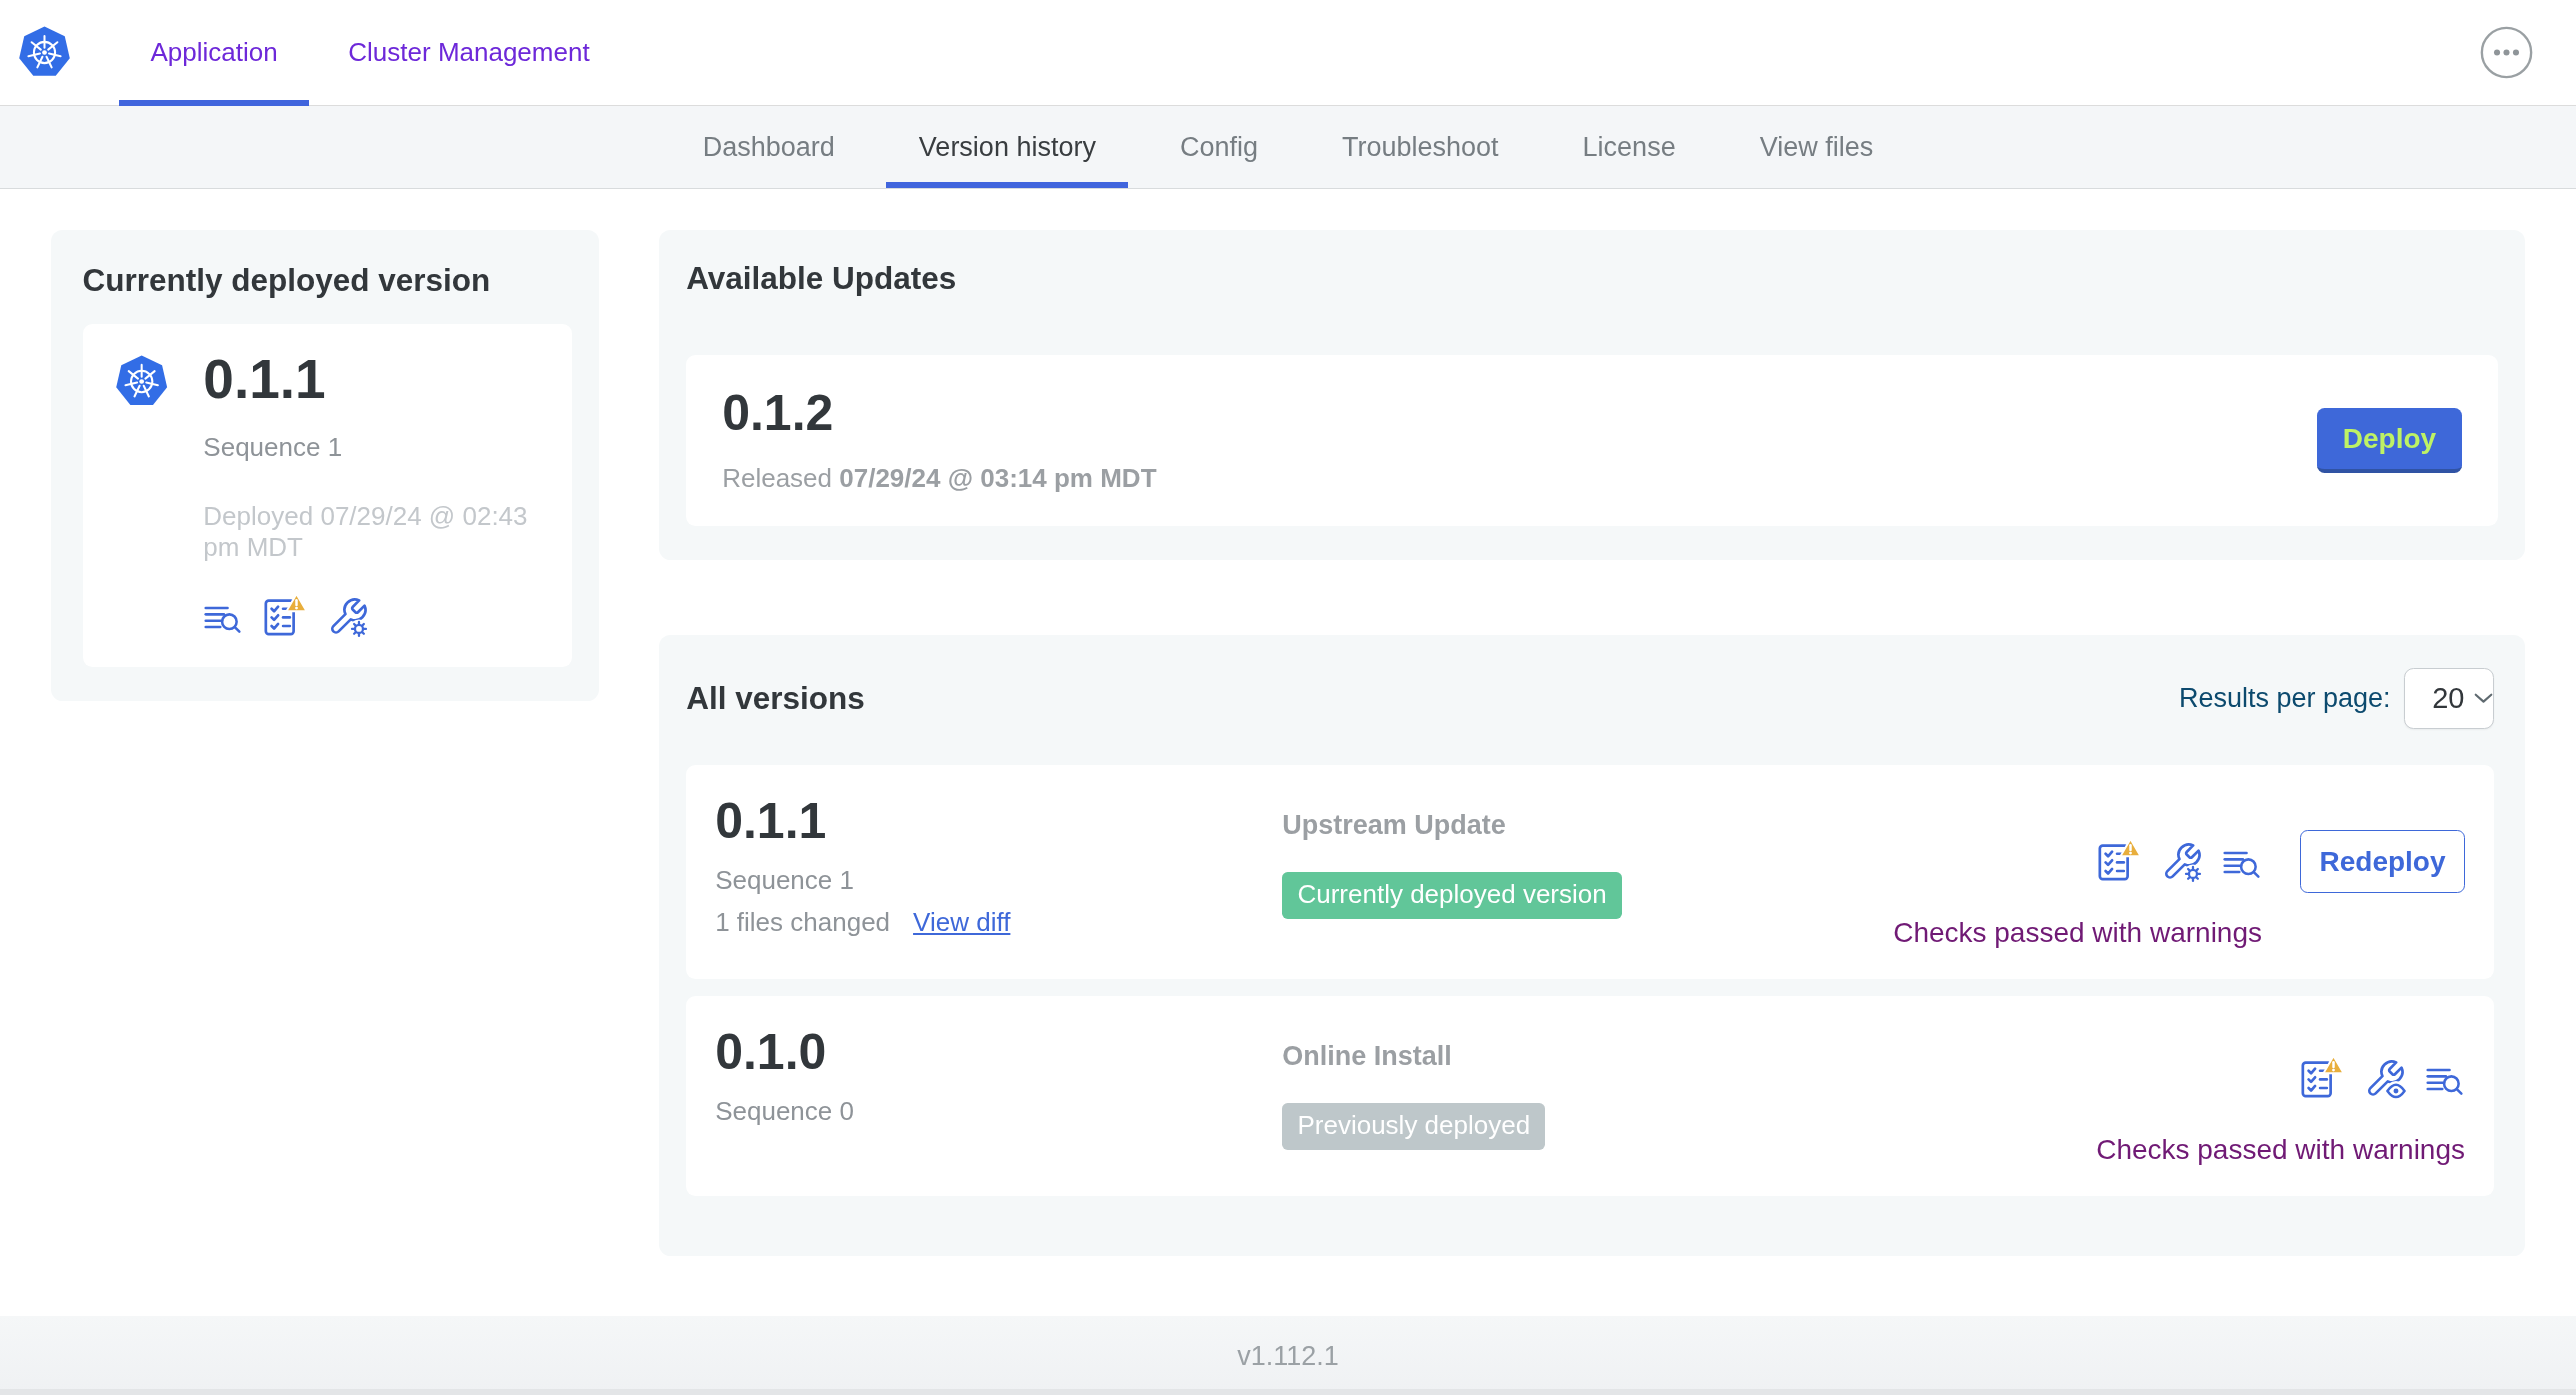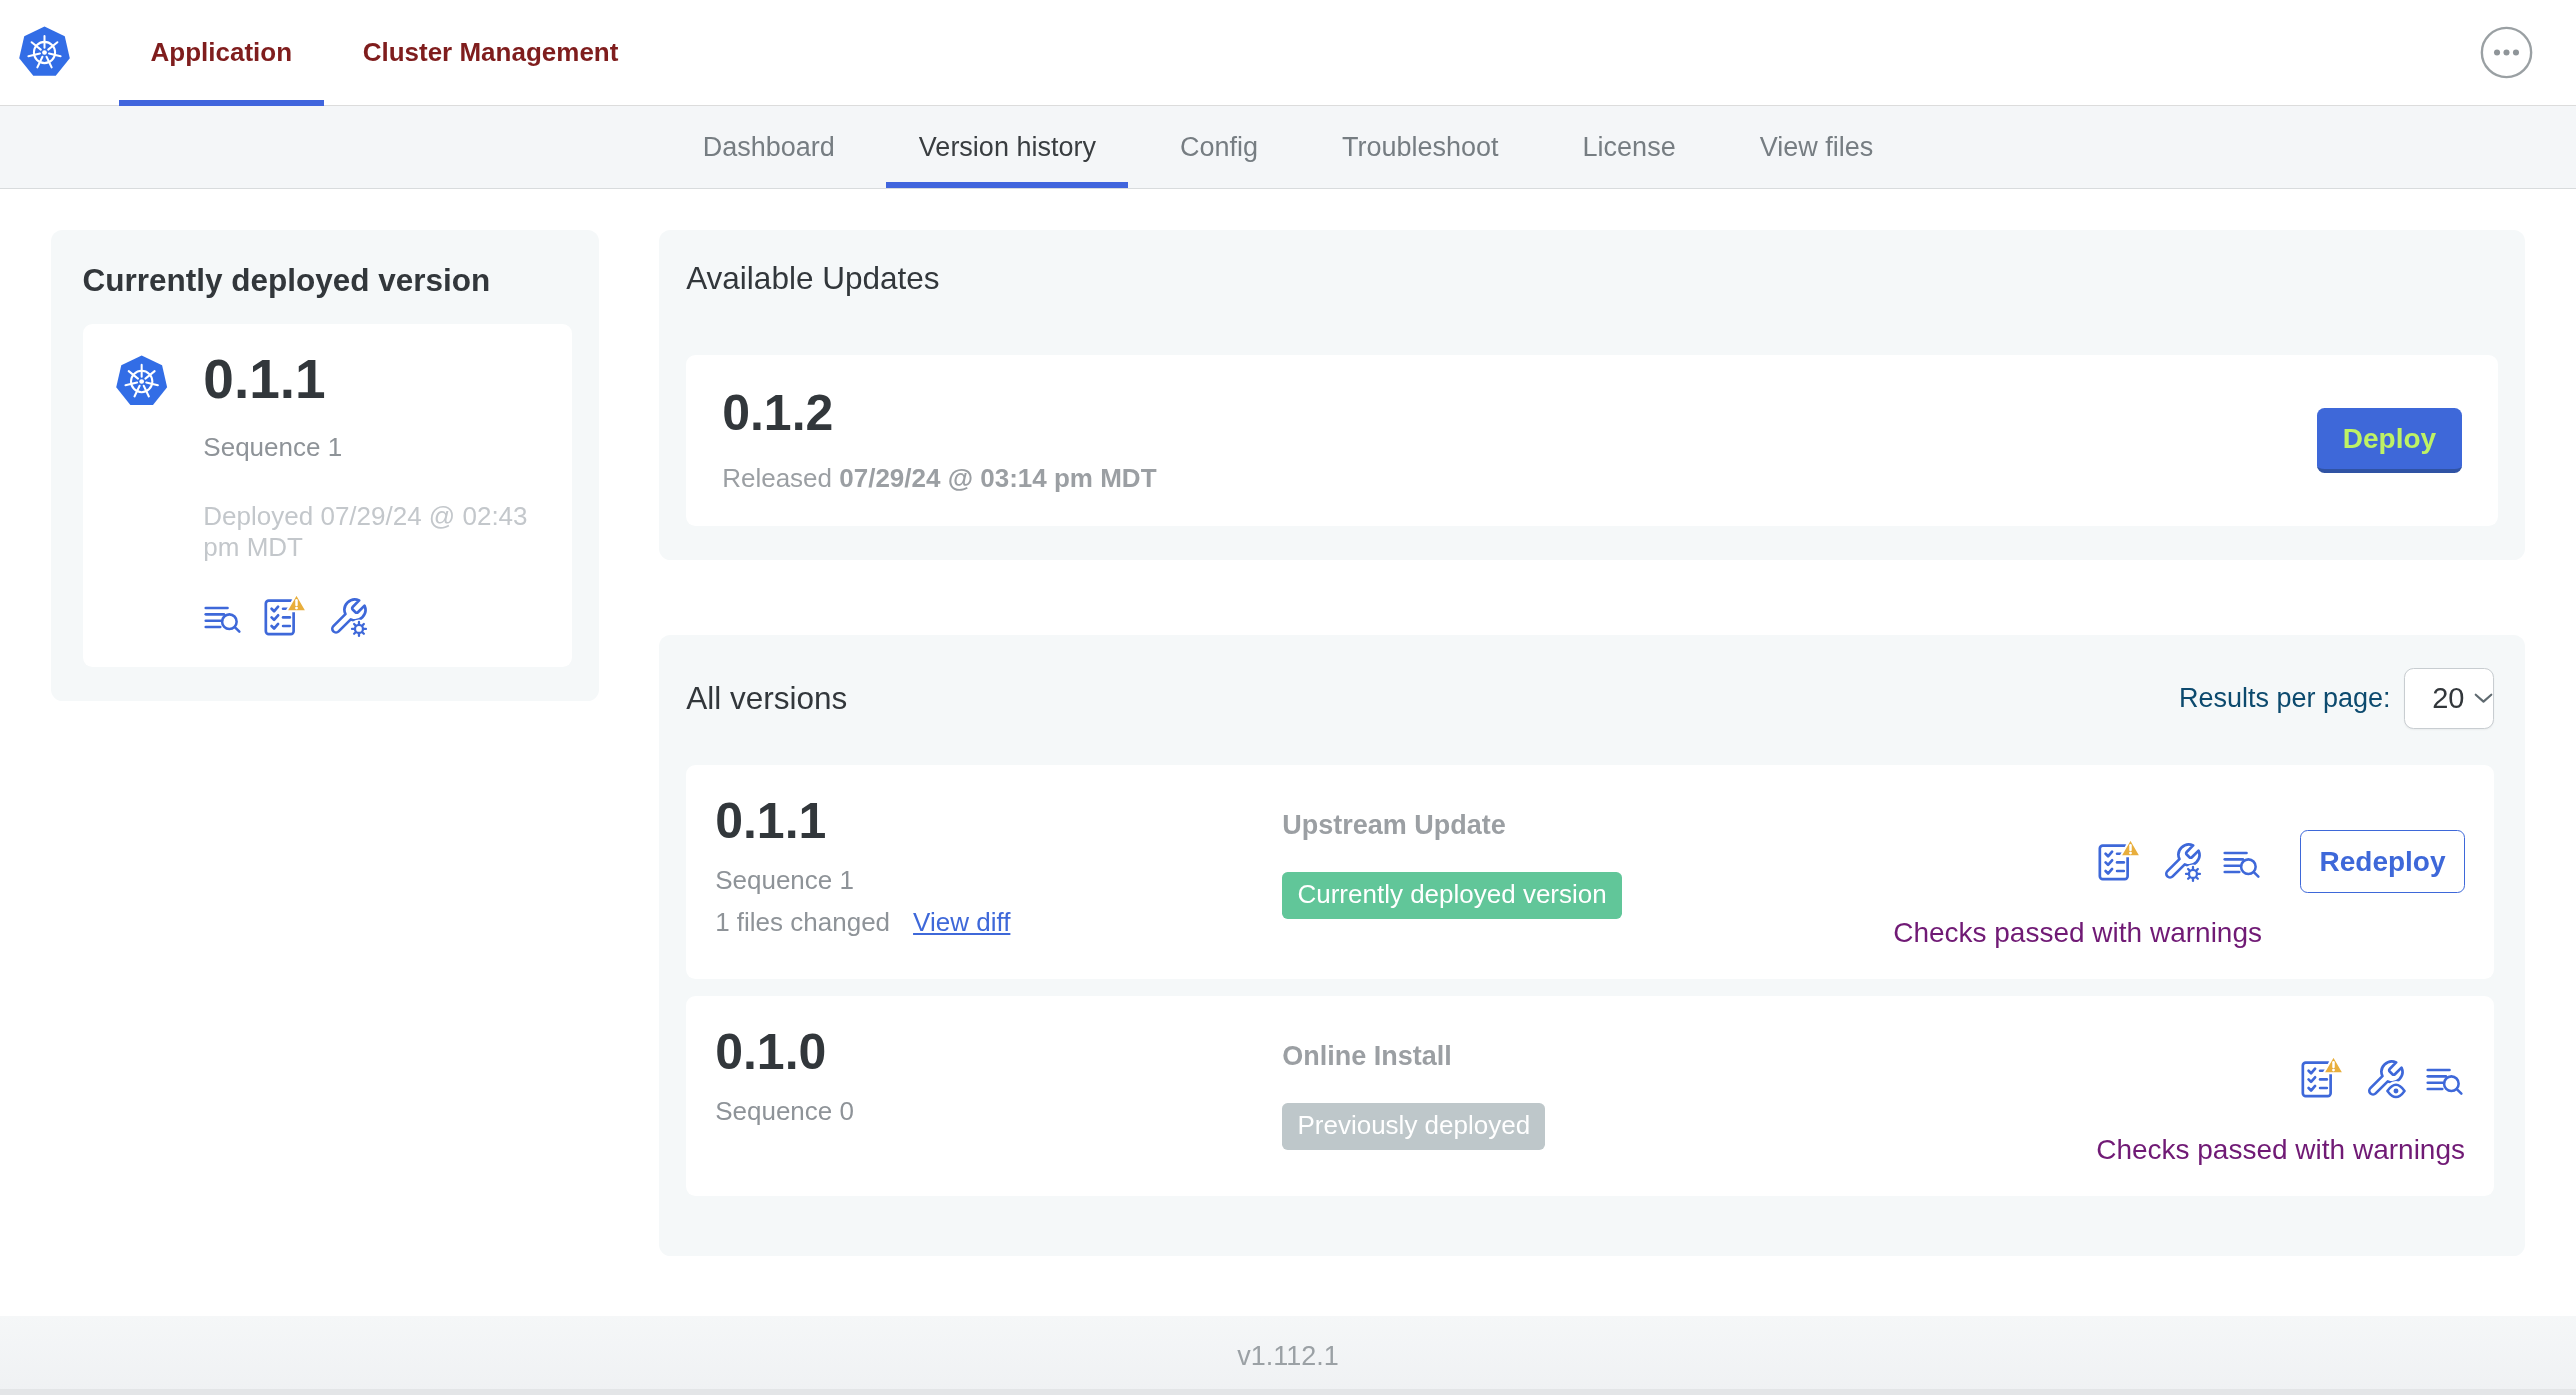--- a/index.html
+++ b/index.html
@@ -16,21 +16,21 @@
   .topbar {
     height: 106px; background:#fff;
     border-bottom: 1px solid #dcdcdc;
     display: flex; align-items: stretch;
     padding: 0 42px 0 17px;
   }
   .brand { display:flex; align-items:center; margin-right: 47px; }
   .app-tabs { display:flex; align-items:stretch; gap:7.6px; }
   .app-tab {
     position: relative; display:flex; align-items:center;
-    padding: 0 31.5px; font-size: 26px; font-weight: 700; color:#7f1d1d;
+    padding: 0 31.5px; font-size: 26px; font-weight: 400; color:#6d28d9;
     cursor: pointer;
   }
   .app-tab.active::after {
     content:""; position:absolute; left:0; right:0; bottom:-1px;
     height:5.7px; background:#4065dd;
   }
   .topbar .spacer { flex:1; }
   .more-btn {
     align-self:center; width:55px; height:55px; border-radius:50%;
     background:#fff; border:none; padding:0; cursor:pointer;
@@ -46,21 +46,21 @@
     padding: 0 42px; font-size:27px; color:#767d82; cursor:pointer;
   }
   .sub-tab.active { color:#393d40; font-weight:500; }
   .sub-tab.active::after {
     content:""; position:absolute; left:9.5px; right:9.5px; bottom:0;
     height:5.7px; background:#4065dd;
   }
   
   .content { padding: 41px 51px 0; display:flex; gap:60px; align-items:flex-start; }
   .panel { background:#f5f8f9; border-radius:11.5px; }
-  .panel-title { font-size:31.5px; font-weight:400; color:#32373b; }
+  .panel-title { font-size:31.5px; font-weight:700; color:#32373b; }
   
   .deployed-panel { width:776px; padding: 32px 27px 34px 31.5px; }
   .deployed-panel .panel-title { font-weight:700; }
   .deployed-card {
     background:#fff; border-radius:9.5px; margin-top:25px;
     padding: 23px 23px 29px 31.5px; display:flex;
   }
   .deployed-card .info { margin-left:34px; }
   .ver-xl { font-size:55px; font-weight:700; color:#32373b; line-height:1.05; margin-top:3.8px; }
   .seq-text { font-size:26px; color:#8e9398; margin-top:23px; }

